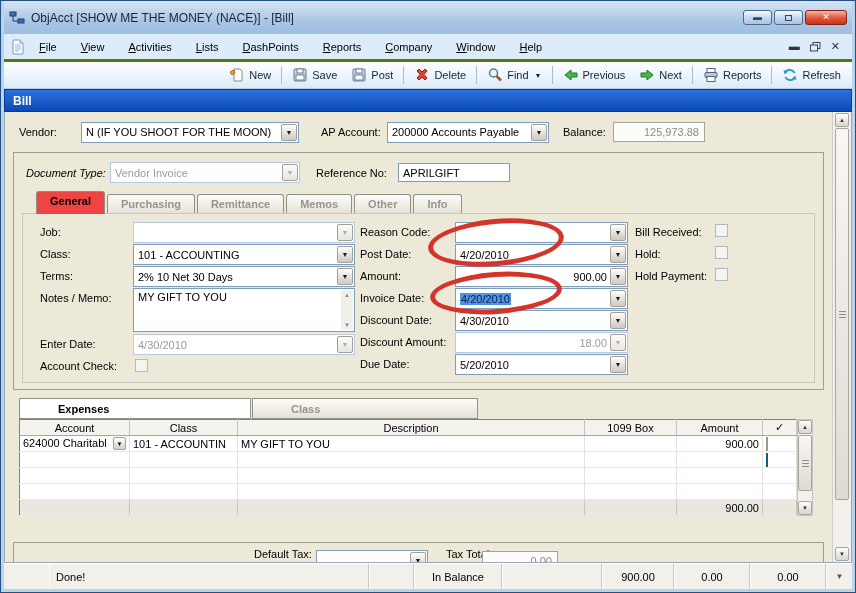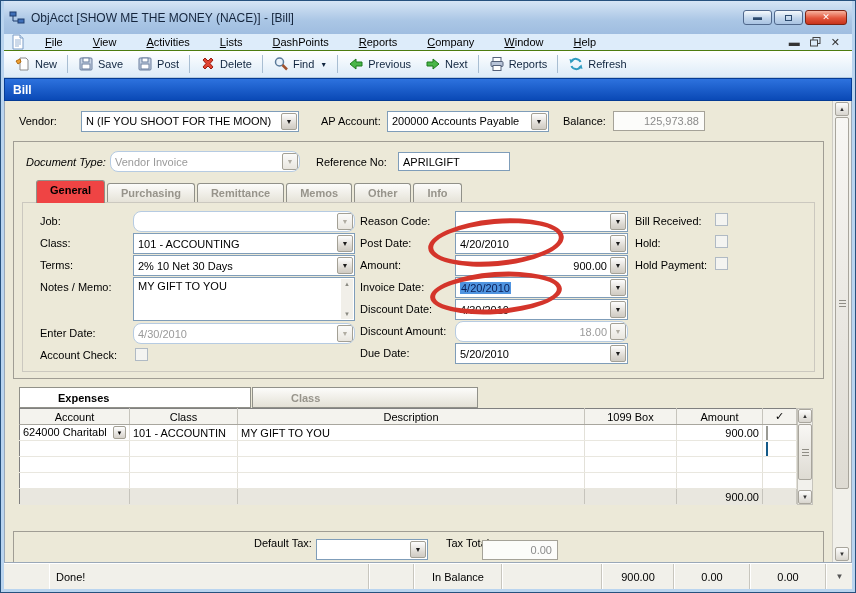--- a/index.html
+++ b/index.html
@@ -15,50 +15,50 @@
   .titlebar .title{font-size:12px;color:#15253c;white-space:nowrap;}
   .win-controls{margin-left:auto;display:flex;gap:2px;}
   .winbtn{width:29px;height:15px;border:1px solid #50688c;border-radius:3px;
     background:linear-gradient(#f6fafd,#c2d6ec 55%,#a9c3e2);display:flex;align-items:center;
     justify-content:center;font-size:9px;color:#2c4a6e;cursor:default;line-height:1;}
   .winbtn.close{width:42px;background:linear-gradient(#f7b4a0,#e2543a 55%,#c8331c);
     color:#fff;font-weight:bold;border-color:#7c2313;}
   .restore-glyph{width:7px;height:6px;border:1px solid #2c4a6e;background:transparent;display:inline-block;}
 
   
-  .menubar{height:17px;display:flex;align-items:center;background:#ddecfa;padding:0 6px;gap:8px;
-    border-bottom:1px solid #4d7c0f;}
+  .menubar{height:28px;display:flex;align-items:center;background:#ddecfa;padding:0 6px;gap:2px;
+    border-bottom:3px solid #4d7c0f;}
   .menubar .menu-item{padding:3px 11px;cursor:default;}
   .accel u{text-decoration:underline;}
   .mdi-controls{margin-left:auto;display:flex;align-items:center;gap:10px;padding-right:6px;color:#333;}
   .mdi-controls span{cursor:default;font-size:11px;line-height:1;}
 
   
   .toolbar{height:27px;display:flex;align-items:center;background:linear-gradient(#ffffff,#dcebf8);
-    border-bottom:1px solid #b5cadd;padding:0 4px;}
+    border-bottom:1px solid #b5cadd;padding:0 4px;justify-content:flex-end;}
   .tbtn{display:flex;align-items:center;gap:4px;padding:3px 7px;color:#10253f;cursor:default;white-space:nowrap;}
   .tsep{width:1px;height:18px;background:#a9bed2;margin:0 3px;}
   .tbtn svg{display:block;}
   .drop-caret{font-size:7px;color:#10253f;margin-left:2px;}
 
   
   .billbar{height:23px;background:linear-gradient(#2d72de,#0a49b6);border:1px solid #053b94;
     color:#fff;font-weight:bold;font-size:12px;display:flex;align-items:center;padding:0 8px;}
 
   
   .content{flex:1;display:flex;background:#ece9d8;border:1px solid #9aa8b8;border-top:none;overflow:hidden;}
   .form{flex:1;position:relative;padding:4px 2px 0 6px;}
 
   .lbl{white-space:nowrap;}
   .combo{position:relative;height:21px;background:#fff;border:1px solid #7f9db9;
     display:flex;align-items:center;padding:0 20px 0 4px;overflow:hidden;white-space:nowrap;}
   .combo .drop{position:absolute;right:1px;top:1px;bottom:1px;width:16px;
     background:linear-gradient(#fefefe,#dcd8d1 70%,#cfcbc3);border:1px solid #a3a095;border-radius:2px;
     display:flex;align-items:center;justify-content:center;font-size:7px;color:#1c1c1c;cursor:default;}
-  .combo.disabled{border-color:#b6cbe2;color:#9a9a9a;border-radius:8px;}
+  .combo.disabled{border-color:#b6cbe2;color:#9a9a9a;}
   .combo.disabled .drop{color:#b0aca2;background:linear-gradient(#fbfbfa,#e9e6df);}
   .sunken{height:20px;border:1px solid #a5a298;background:#fcfcfa;color:#8b8b8b;
     display:flex;align-items:center;justify-content:flex-end;padding:0 5px;}
   .textin{height:19px;border:1px solid #7f9db9;background:#fff;display:flex;align-items:center;padding:0 4px;}
   .cb{width:13px;height:13px;border:1px solid #b0bac4;background:#f4f4f1;display:inline-block;}
 
   
   .vendor-row{display:flex;align-items:center;height:32px;padding-left:8px;}
   .vendor-row .lbl{display:inline-block;}
 

